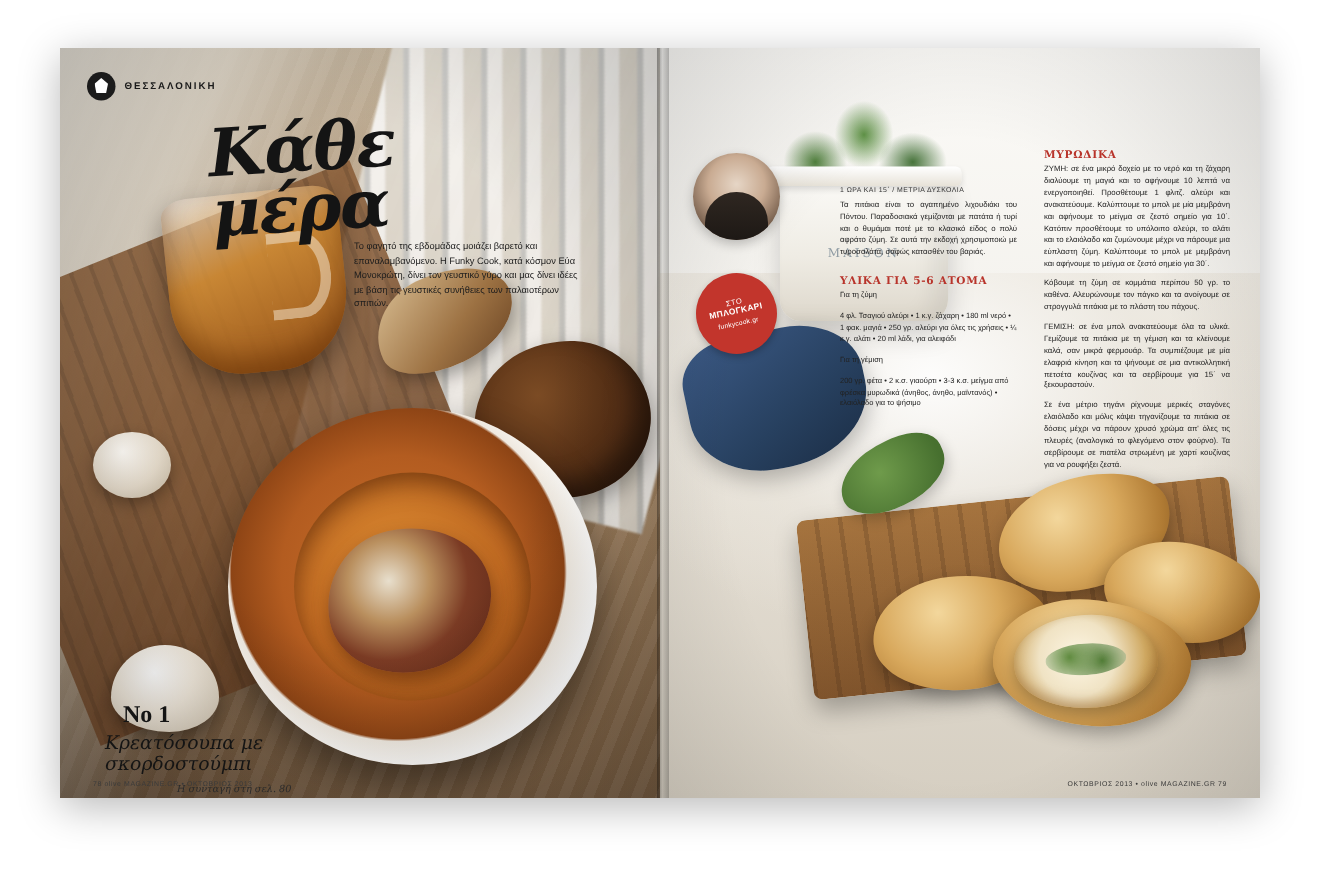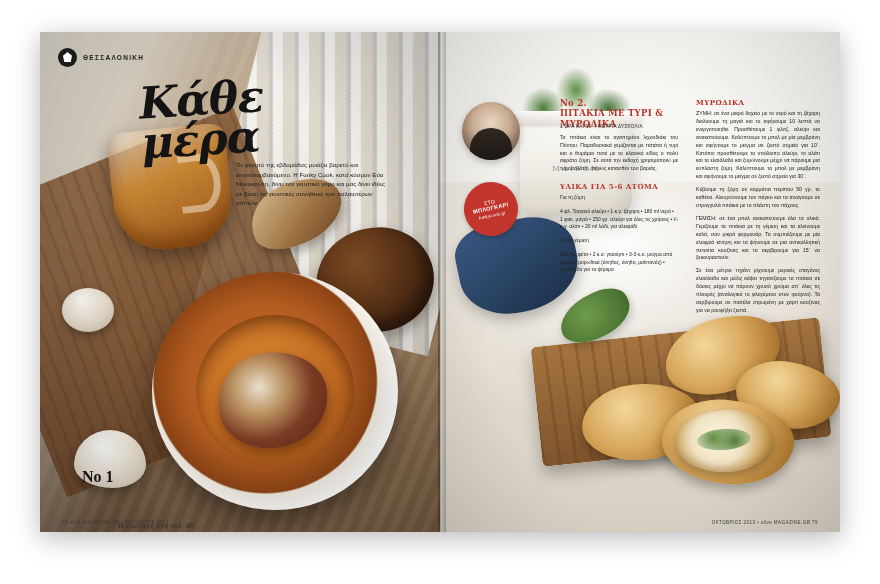--- a/index.html
+++ b/index.html
@@ -499,20 +499,21 @@
     <div class="masthead">
       <div class="masthead-badge"></div>
       <div class="masthead-text">ΘΕΣΣΑΛΟΝΙΚΗ</div>
     </div>
 
     <div class="kalimera">Κάθε μέρα</div>
 
     <div class="lede">Το φαγητό της εβδομάδας μοιάζει βαρετό και επαναλαμβανόμενο. Η Funky Cook, κατά κόσμον Εύα Μονοκρώτη, δίνει τον γευστικό γύρο και μας δίνει ιδέες με βάση τις γευστικές συνήθειες των παλαιοτέρων σπιτιών.</div>
 
     <div class="recipe-num">Nο 1</div>
+    <div class="recipe-title">Κρεατόσουπα με σκορδοστούμπι</div>
     <div class="recipe-sub">Η συνταγή στη σελ. 80</div>
     <div class="folio-left">78 olive MAGAZINE.GR • ΟΚΤΩΒΡΙΟΣ 2013</div>
   </div>
 
   <div class="page-right">
     <div class="rp-top"></div>
     <div class="rp-photo"></div>
 
     <div class="rp-basil"></div>
     <div class="rp-pot">
@@ -528,24 +529,20 @@
     <div class="pie-cut"></div>
     <div class="rp-vignette"></div>
 
     <div class="portrait"></div>
     <div class="stamp">
       <div class="l1">ΣΤΟ</div>
       <div class="l2">ΜΠΛΟΓΚΑΡΙ</div>
       <div class="l3">funkycook.gr</div>
     </div>
 
-    <div class="recipe-head">
-      <div class="rnum">Nο 2.</div>
-      <div class="rname">ΠΙΤΑΚΙΑ ΜΕ ΤΥΡΙ &amp; ΜΥΡΩΔΙΚΑ</div>
-    </div>
     <div class="recipe-meta">1 ΩΡΑ ΚΑΙ 15΄ / ΜΕΤΡΙΑ ΔΥΣΚΟΛΙΑ</div>
     <div class="recipe-intro">Τα πιτάκια είναι το αγαπημένο λιχουδιάκι του Πόντου. Παραδοσιακά γεμίζονται με πατάτα ή τυρί και ο θυμάμαι ποτέ με το κλασικό είδος ο πολύ αφράτο ζύμη. Σε αυτά την εκδοχή χρησιμοποιώ με τυροσαλάτα, σαφώς κατασθέν του βαριάς.</div>
 
     <div class="section-title ingredients-title">ΥΛΙΚΑ ΓΙΑ 5-6 ΑΤΟΜΑ</div>
     <div class="ingredients">
       <span class="grp">Για τη ζύμη</span>
       <span class="grp">4 φλ. Τσαγιού αλεύρι • 1 κ.γ. ζάχαρη • 180 ml νερό • 1 φακ. μαγιά • 250 γρ. αλεύρι για όλες τις χρήσεις • ¼ κ.γ. αλάτι • 20 ml λάδι, για αλειφάδι</span>
       <span class="grp">Για τη γέμιση</span>
       <span class="grp">200 γρ. φέτα • 2 κ.σ. γιαούρτι • 3-3 κ.σ. μείγμα από φρέσκα μυρωδικά (άνηθος, άνηθο, μαϊντανός) • ελαιόλαδο για το ψήσιμο</span>
     </div>

